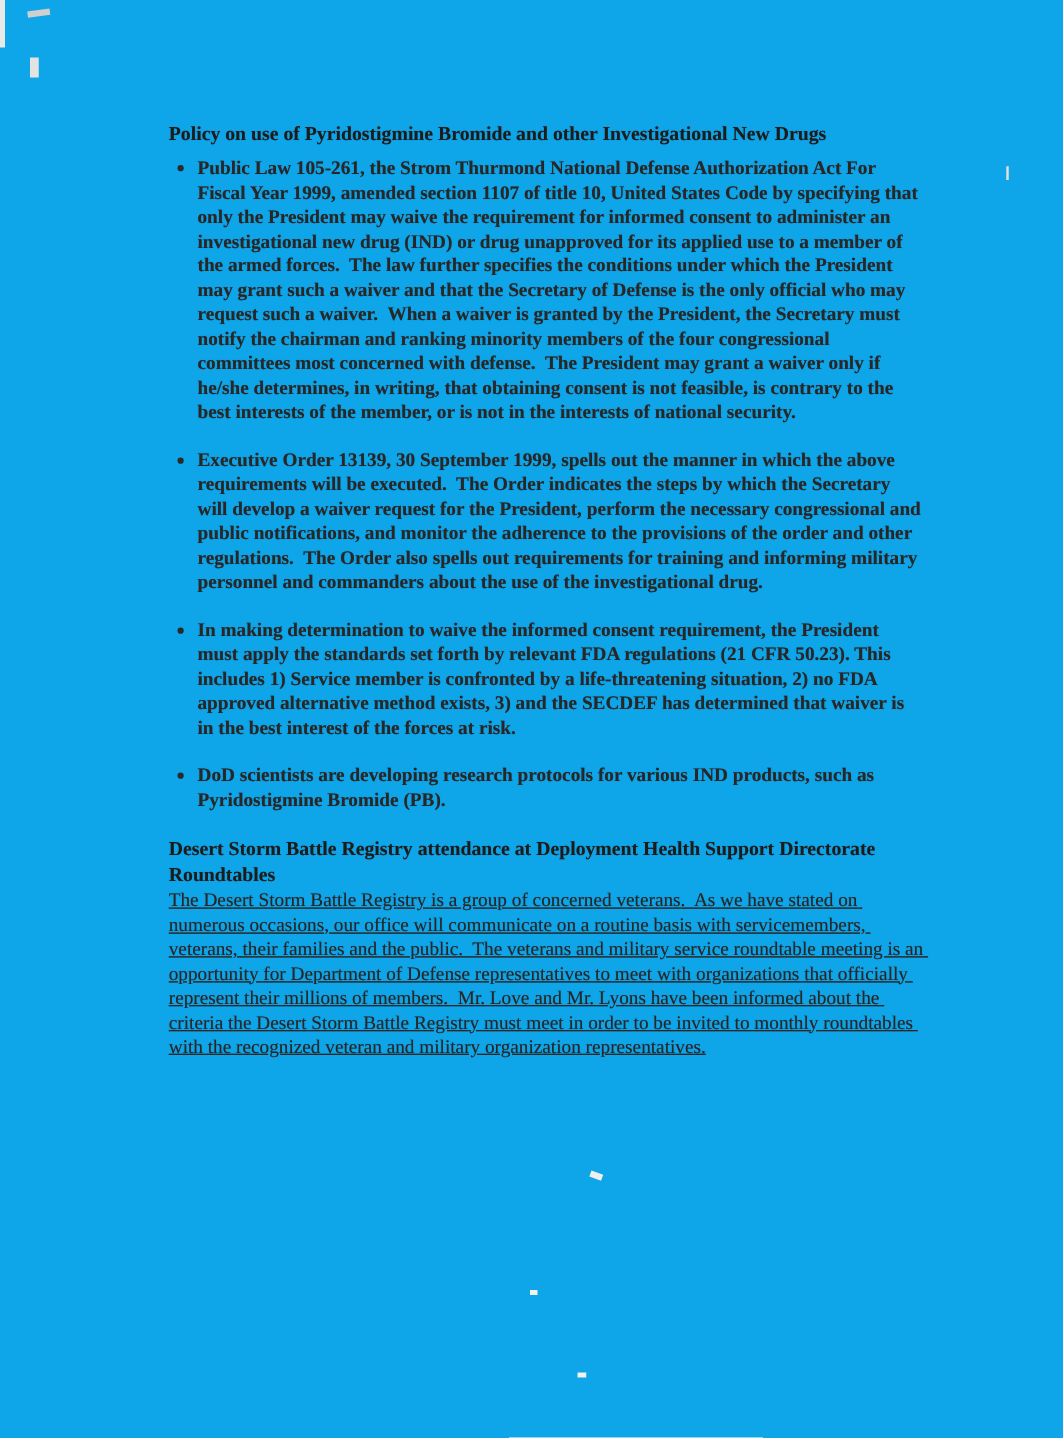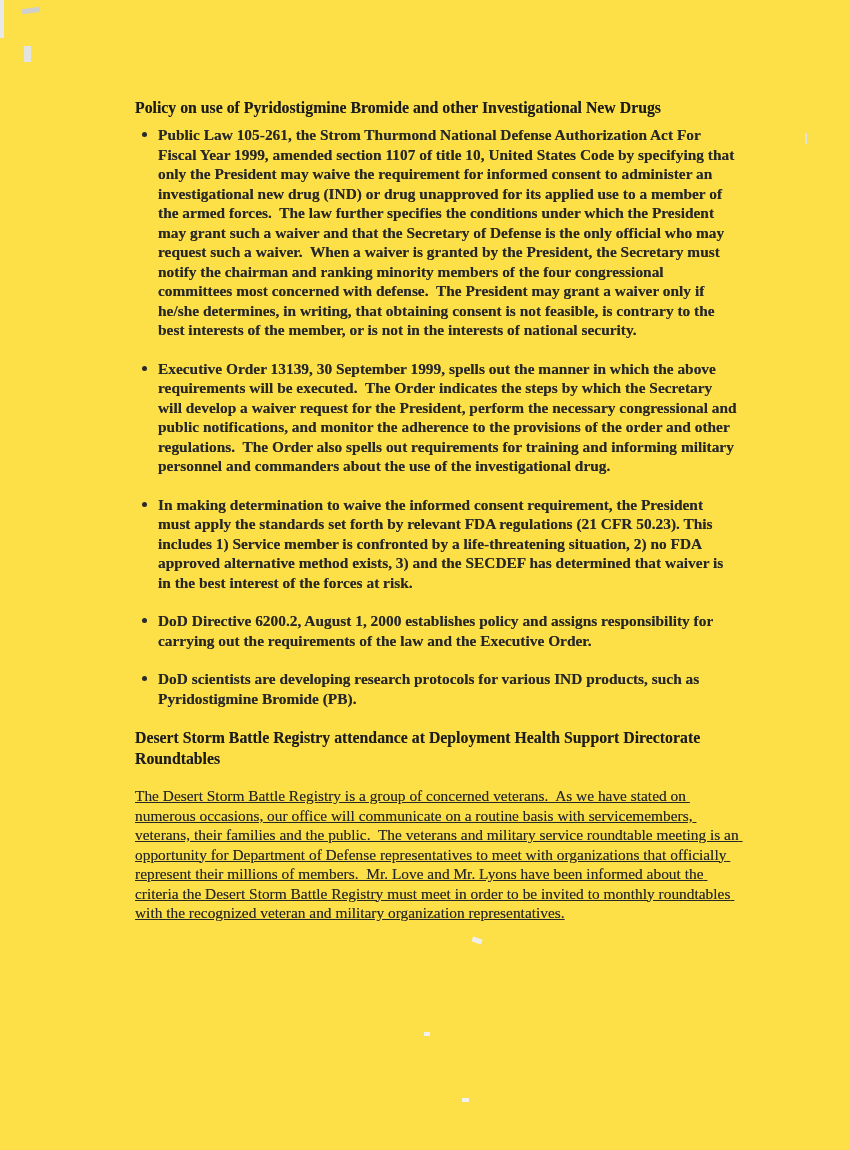--- a/index.html
+++ b/index.html
@@ -4,21 +4,21 @@
 <style>
   html, body {
     margin: 0;
     padding: 0;
     background: #fdfdfc;
   }
   .scan-page {
     position: relative;
     width: 850px;
     height: 1150px;
-    background: #fde047;
+    background: #0ea5e9;
     overflow: hidden;
     font-family: "Liberation Serif", "DejaVu Serif", serif;
     color: #272727;
   }
   .content {
     position: absolute;
     left: 135px;
     top: 97px;
     width: 604px;
     text-shadow: 0 0 0.6px rgba(50,50,50,0.55);
@@ -50,21 +50,21 @@
     position: absolute;
     left: 7px;
     top: 7px;
     width: 5px;
     height: 5px;
     border-radius: 50%;
     background: #2a2a2a;
   }
   .registry-heading {
     margin-top: 0;
-    margin-bottom: 17px;
+    margin-bottom: 0;
   }
   .body-paragraph {
     font-size: 15.4px;
     line-height: 19.5px;
     margin: 0;
     width: 604px;
     white-space: pre-wrap;
     text-decoration: underline;
   }
   
@@ -96,21 +96,20 @@
   <div class="artifact a6"></div>
 
   <div class="content">
 
     <h1 class="section-heading">Policy on use of Pyridostigmine Bromide and other Investigational New Drugs</h1>
 
     <ul class="bullet-list">
       <li class="bullet-item">Public Law 105-261, the Strom Thurmond National Defense Authorization Act For Fiscal Year 1999, amended section 1107 of title 10, United States Code by specifying that only the President may waive the requirement for informed consent to administer an investigational new drug (IND) or drug unapproved for its applied use to a member of the armed forces.  The law further specifies the conditions under which the President may grant such a waiver and that the Secretary of Defense is the only official who may request such a waiver.  When a waiver is granted by the President, the Secretary must notify the chairman and ranking minority members of the four congressional committees most concerned with defense.  The President may grant a waiver only if he/she determines, in writing, that obtaining consent is not feasible, is contrary to the best interests of the member, or is not in the interests of national security.</li>
       <li class="bullet-item">Executive Order 13139, 30 September 1999, spells out the manner in which the above requirements will be executed.  The Order indicates the steps by which the Secretary will develop a waiver request for the President, perform the necessary congressional and public notifications, and monitor the adherence to the provisions of the order and other regulations.  The Order also spells out requirements for training and informing military personnel and commanders about the use of the investigational drug.</li>
       <li class="bullet-item">In making determination to waive the informed consent requirement, the President must apply the standards set forth by relevant FDA regulations (21 CFR 50.23). This includes 1) Service member is confronted by a life-threatening situation, 2) no FDA approved alternative method exists, 3) and the SECDEF has determined that waiver is in the best interest of the forces at risk.</li>
-      <li class="bullet-item">DoD Directive 6200.2, August 1, 2000 establishes policy and assigns responsibility for carrying out the requirements of the law and the Executive Order.</li>
       <li class="bullet-item">DoD scientists are developing research protocols for various IND products, such as Pyridostigmine Bromide (PB).</li>
     </ul>
 
     <h1 class="section-heading registry-heading">Desert Storm Battle Registry attendance at Deployment Health Support Directorate Roundtables</h1>
 
     <p class="body-paragraph">The Desert Storm Battle Registry is a group of concerned veterans.  As we have stated on numerous occasions, our office will communicate on a routine basis with servicemembers, veterans, their families and the public.  The veterans and military service roundtable meeting is an opportunity for Department of Defense representatives to meet with organizations that officially represent their millions of members.  Mr. Love and Mr. Lyons have been informed about the criteria the Desert Storm Battle Registry must meet in order to be invited to monthly roundtables with the recognized veteran and military organization representatives.</p>
 
   </div>
 </div>
 

